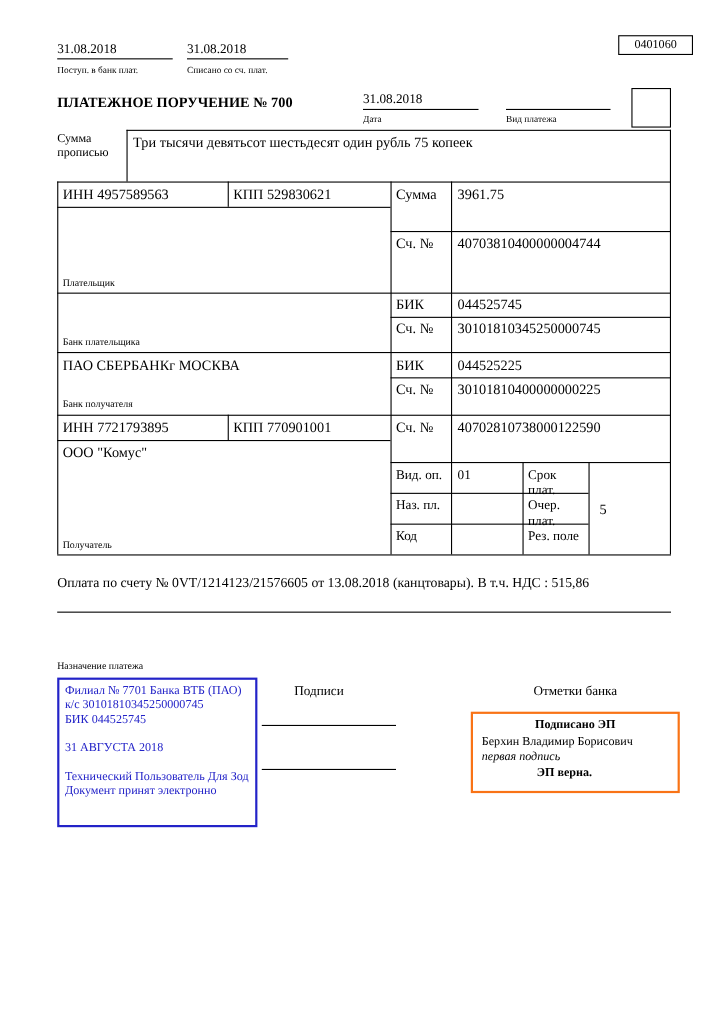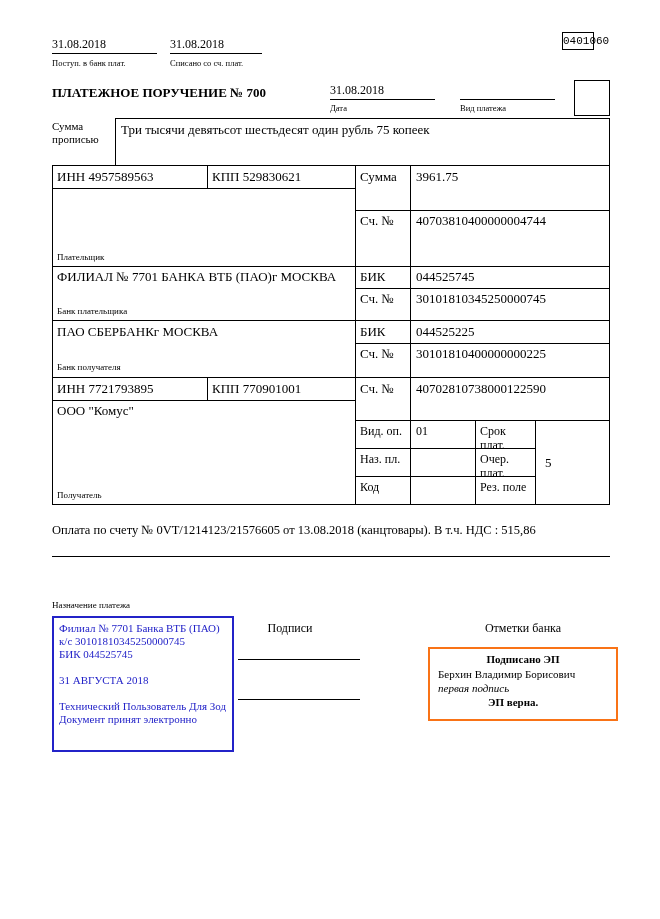--- a/index.html
+++ b/index.html
@@ -25,21 +25,21 @@
 </style>
 </head>
 <body>
 
 <div class="page">
 
   <div class="ubox" style="left:52px;top:37px;width:105px;height:16px;">31.08.2018</div>
   <div class="t sm" style="left:52px;top:58px;font-size:8.5px;">Поступ. в банк плат.</div>
   <div class="ubox" style="left:170px;top:37px;width:92px;height:16px;">31.08.2018</div>
   <div class="t sm" style="left:170px;top:58px;font-size:8.5px;">Списано со сч. плат.</div>
-  <div class="box code" style="left:562px;top:32px;width:32px;height:18px;font-family:Liberation Mono, monospace;">0401060</div>
+  <div class="box code" style="left:562px;top:32px;width:68px;height:18px;">0401060</div>
 
   <div class="t b" style="left:52px;top:85px;">ПЛАТЕЖНОЕ ПОРУЧЕНИЕ № 700</div>
   <div class="ubox" style="left:330px;top:83px;width:105px;height:16px;">31.08.2018</div>
   <div class="t sm" style="left:330px;top:103px;font-size:8.5px;">Дата</div>
   <div class="ubox" style="left:460px;top:83px;width:95px;height:16px;"></div>
   <div class="t sm" style="left:460px;top:103px;font-size:8.5px;">Вид платежа</div>
   <div class="box" style="left:574px;top:80px;width:36px;height:36px;"></div>
 
   <div class="t wrap" style="left:52px;top:120px;width:58px;font-size:11px;">Сумма прописью</div>
   <div class="t" style="left:121px;top:122px;">Три тысячи девятьсот шестьдесят один рубль 75 копеек</div>
@@ -72,21 +72,20 @@
 
   <div class="t" style="left:57px;top:169px;">ИНН 4957589563</div>
   <div class="t" style="left:212px;top:169px;">КПП 529830621</div>
   <div class="t" style="left:360px;top:169px;">Сумма</div>
   <div class="t" style="left:416px;top:169px;">3961.75</div>
 
   <div class="t sm" style="left:57px;top:252px;">Плательщик</div>
   <div class="t" style="left:360px;top:213px;">Сч. №</div>
   <div class="t" style="left:416px;top:213px;">40703810400000004744</div>
 
-  <div class="t" style="left:57px;top:269px;">ФИЛИАЛ № 7701 БАНКА ВТБ (ПАО)г МОСКВА</div>
   <div class="t" style="left:360px;top:269px;">БИК</div>
   <div class="t" style="left:416px;top:269px;">044525745</div>
   <div class="t" style="left:360px;top:291px;">Сч. №</div>
   <div class="t" style="left:416px;top:291px;">30101810345250000745</div>
   <div class="t sm" style="left:57px;top:306px;">Банк плательщика</div>
 
   <div class="t" style="left:57px;top:324px;">ПАО СБЕРБАНКг МОСКВА</div>
   <div class="t" style="left:360px;top:324px;">БИК</div>
   <div class="t" style="left:416px;top:324px;">044525225</div>
   <div class="t" style="left:360px;top:346px;">Сч. №</div>

